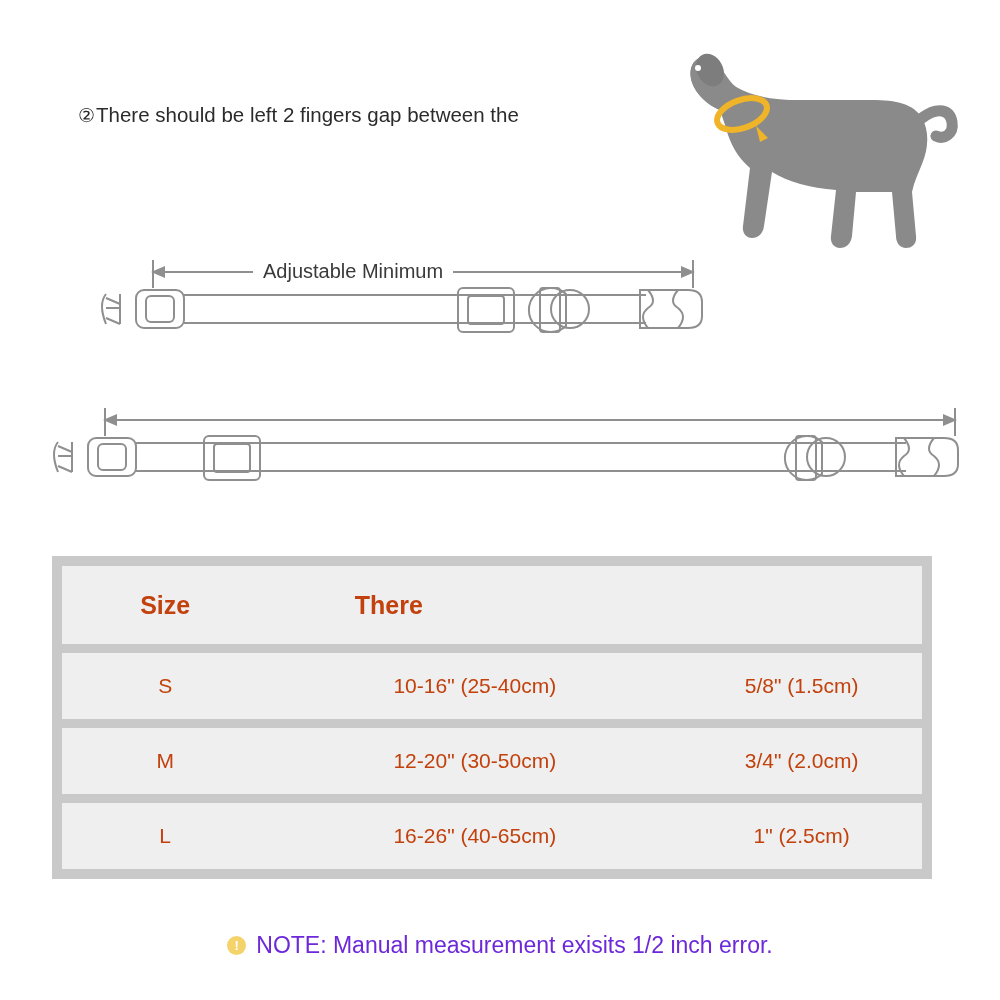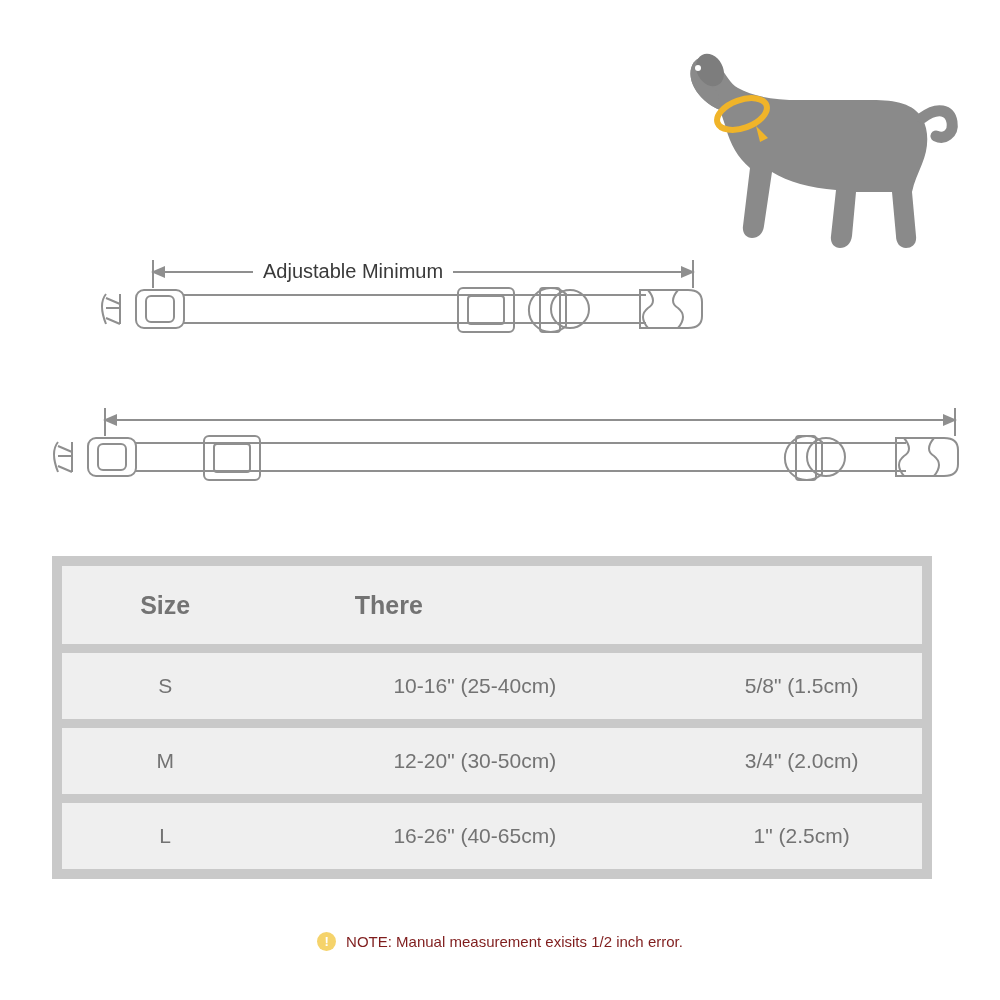--- a/index.html
+++ b/index.html
@@ -79,21 +79,21 @@
     background: #efefef;
     margin-bottom: 9px;
     height: 66px;
     align-items: center;
   }
   .trow:last-child { margin-bottom: 0; }
   .trow.header { height: 78px; }
   .cell {
     text-align: center;
     font-size: 21px;
-    color: #737373;
+    color: #c2410c;
   }
   .trow.header .cell {
     font-size: 25px;
     font-weight: bold;
   }
   .c-size { width: 24%; }
   .c-neck { width: 48%; }
   .c-width { width: 28%; }
 
   
@@ -114,29 +114,32 @@
     background: #f5d36b;
     color: #fff;
     font-size: 13px;
     font-weight: bold;
     display: flex;
     align-items: center;
     justify-content: center;
     line-height: 1;
   }
   .note-text {
-    font-size: 15px;
-    color: #7f1d1d;
+    font-size: 23px;
+    color: #6d28d9;
     white-space: nowrap;
   }
 </style>
 </head>
 <body>
 
 <div class="instructions">
+  <div class="instr-line">
+    <span class="num">②</span><span>There should be left 2 fingers gap between the</span>
+  </div>
 </div>
 
 <div class="dog-wrap">
   <svg width="300" height="240" viewBox="0 0 300 240">
 
     <path d="M60,70 C36,60 24,36 34,22 C40,14 52,16 58,24 C66,34 70,44 78,48
              C92,56 112,60 140,60 L212,60 C236,60 254,64 262,78
              C270,92 268,110 262,124 C258,134 254,142 252,152
              L256,196 C257,204 252,208 246,208 C240,208 236,203 236,196
              L232,152 L196,152 L192,196 C191,204 186,208 180,208

